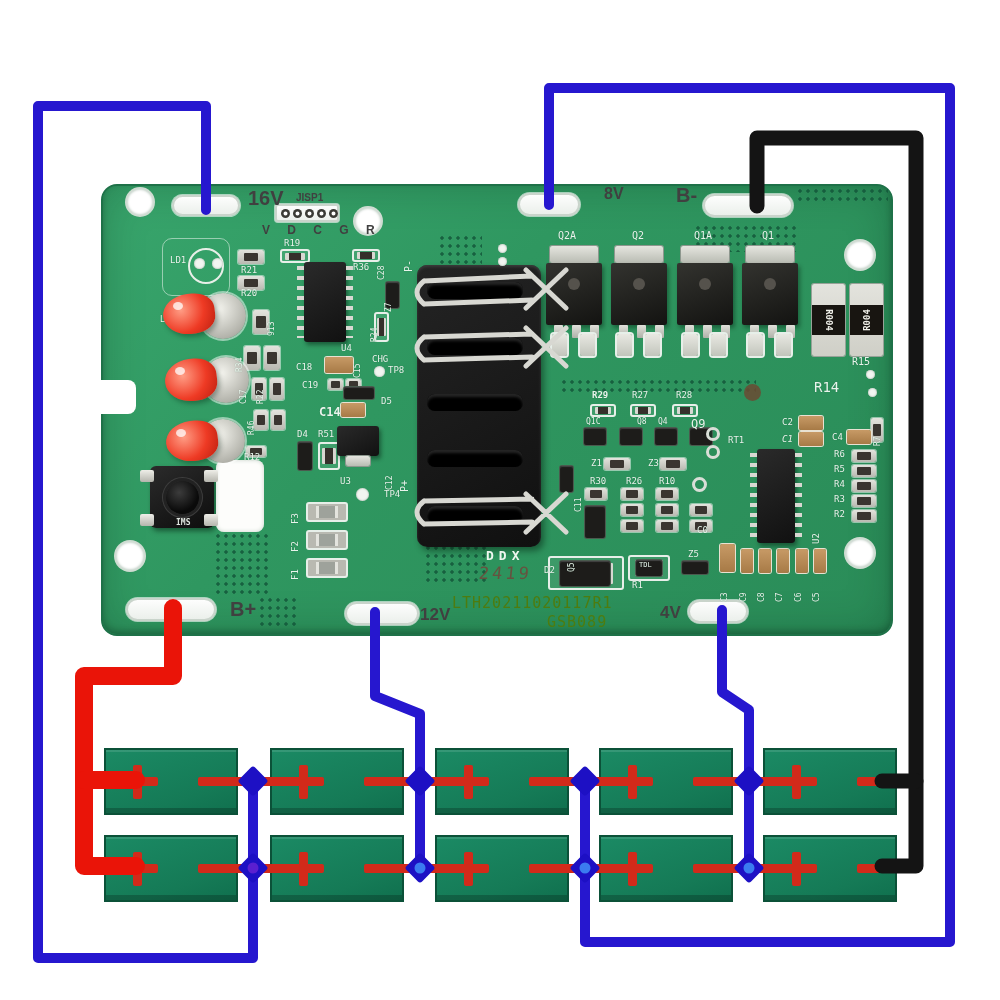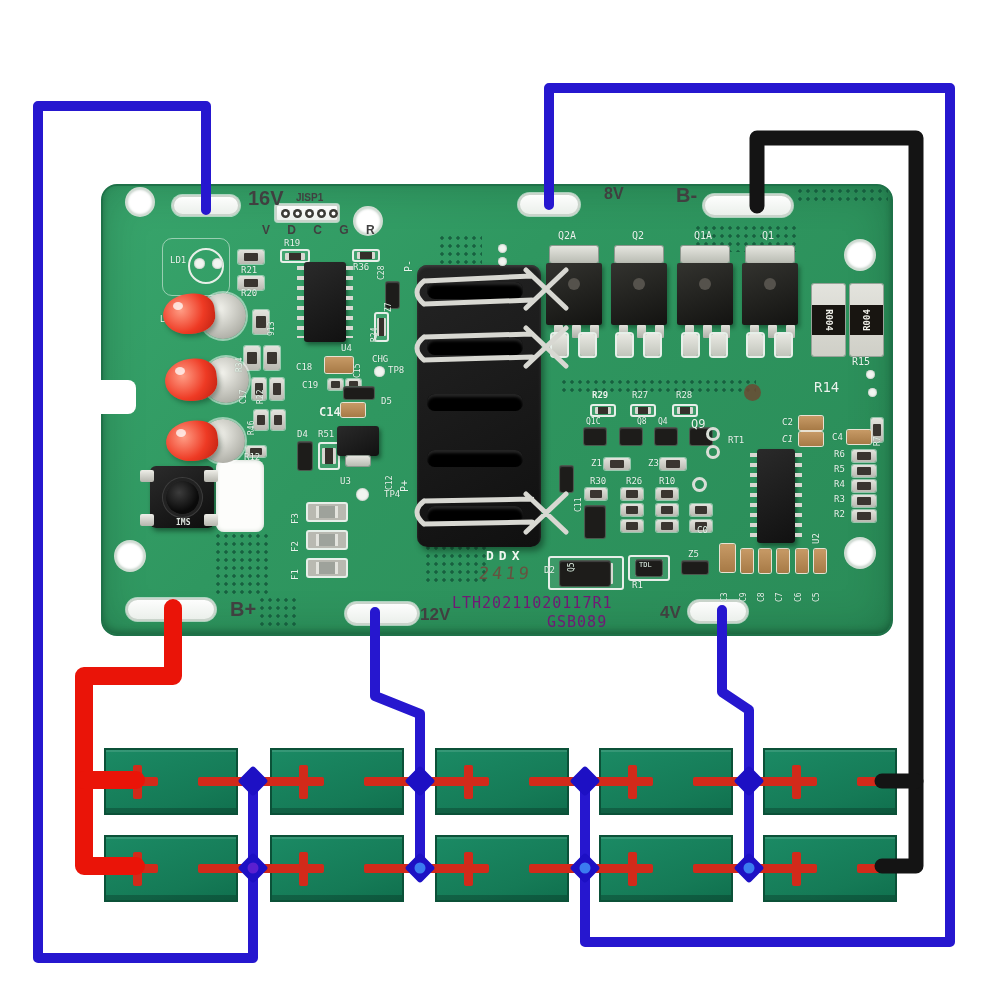--- a/index.html
+++ b/index.html
@@ -64,21 +64,21 @@
   .swpin{z-index:3;background:linear-gradient(180deg,#eeeee8,#b5b5ad);border-radius:2px;}
   #swbtn{left:166px;top:481px;width:33px;height:33px;z-index:4;background:radial-gradient(circle at 40% 35%,#3c3c3c,#0a0a0a 65%);
          border-radius:50%;box-shadow:0 0 0 3px #222,0 0 0 4px #3e3e3e;}
   #blank{left:216px;top:460px;width:48px;height:72px;z-index:3;background:#fdfdfb;border-radius:8px;
          box-shadow:inset 0 0 4px #c9d4cb;}
   
   .lbl{z-index:6;color:#e9f4ec;font-family:"DejaVu Sans Mono",monospace;line-height:1;white-space:nowrap;
        text-shadow:0 0 1px rgba(0,60,30,.4);}
   .lbl.d{color:#404040;font-family:"Liberation Sans",sans-serif;text-shadow:none;}
   .lbl.v{transform-origin:0 0;transform:rotate(-90deg);}
-  #board-id,#board-model{z-index:6;color:#701a75;font:15px "DejaVu Sans Mono",monospace;letter-spacing:1px;}
+  #board-id,#board-model{z-index:6;color:#4d7c0f;font:15px "DejaVu Sans Mono",monospace;letter-spacing:1px;}
   #board-id{left:452px;top:594px;} #board-model{left:547px;top:613px;}
   #ddx{z-index:6;left:486px;top:548px;color:#eef6ef;font:bold 13px "DejaVu Sans Mono",monospace;letter-spacing:5px;}
   #datecode{z-index:6;left:479px;top:563px;color:#6d4c3c;font:17px "DejaVu Sans Mono",monospace;
             letter-spacing:3px;transform:skewX(-6deg);opacity:.9;}
   #ims{z-index:6;left:176px;top:518px;color:#dfe5df;font:bold 8px "DejaVu Sans Mono",monospace;}
   
   .cell{z-index:2;background:linear-gradient(160deg,#1b8a64,#157a56 70%,#10704e);
         border:2px solid #0b5138;box-shadow:inset 0 -5px 0 rgba(0,0,0,.22), inset 0 2px 0 rgba(255,255,255,.12);}
   .term{z-index:3;background:#d22a1a;border-radius:2px;}
   

